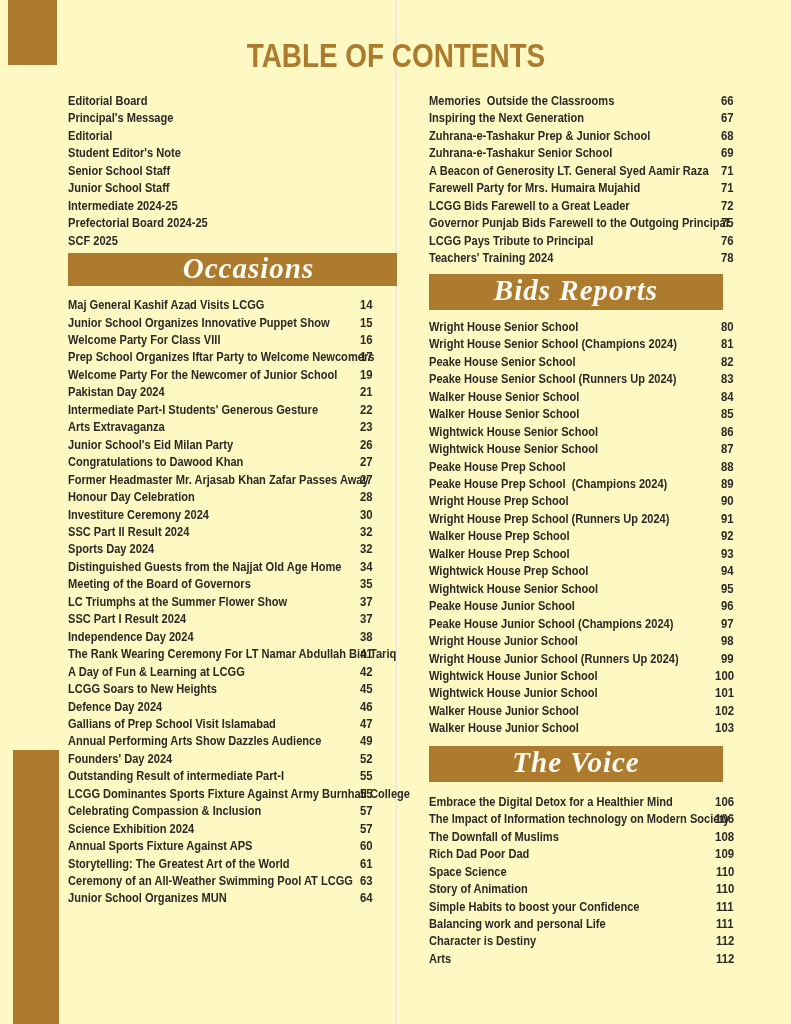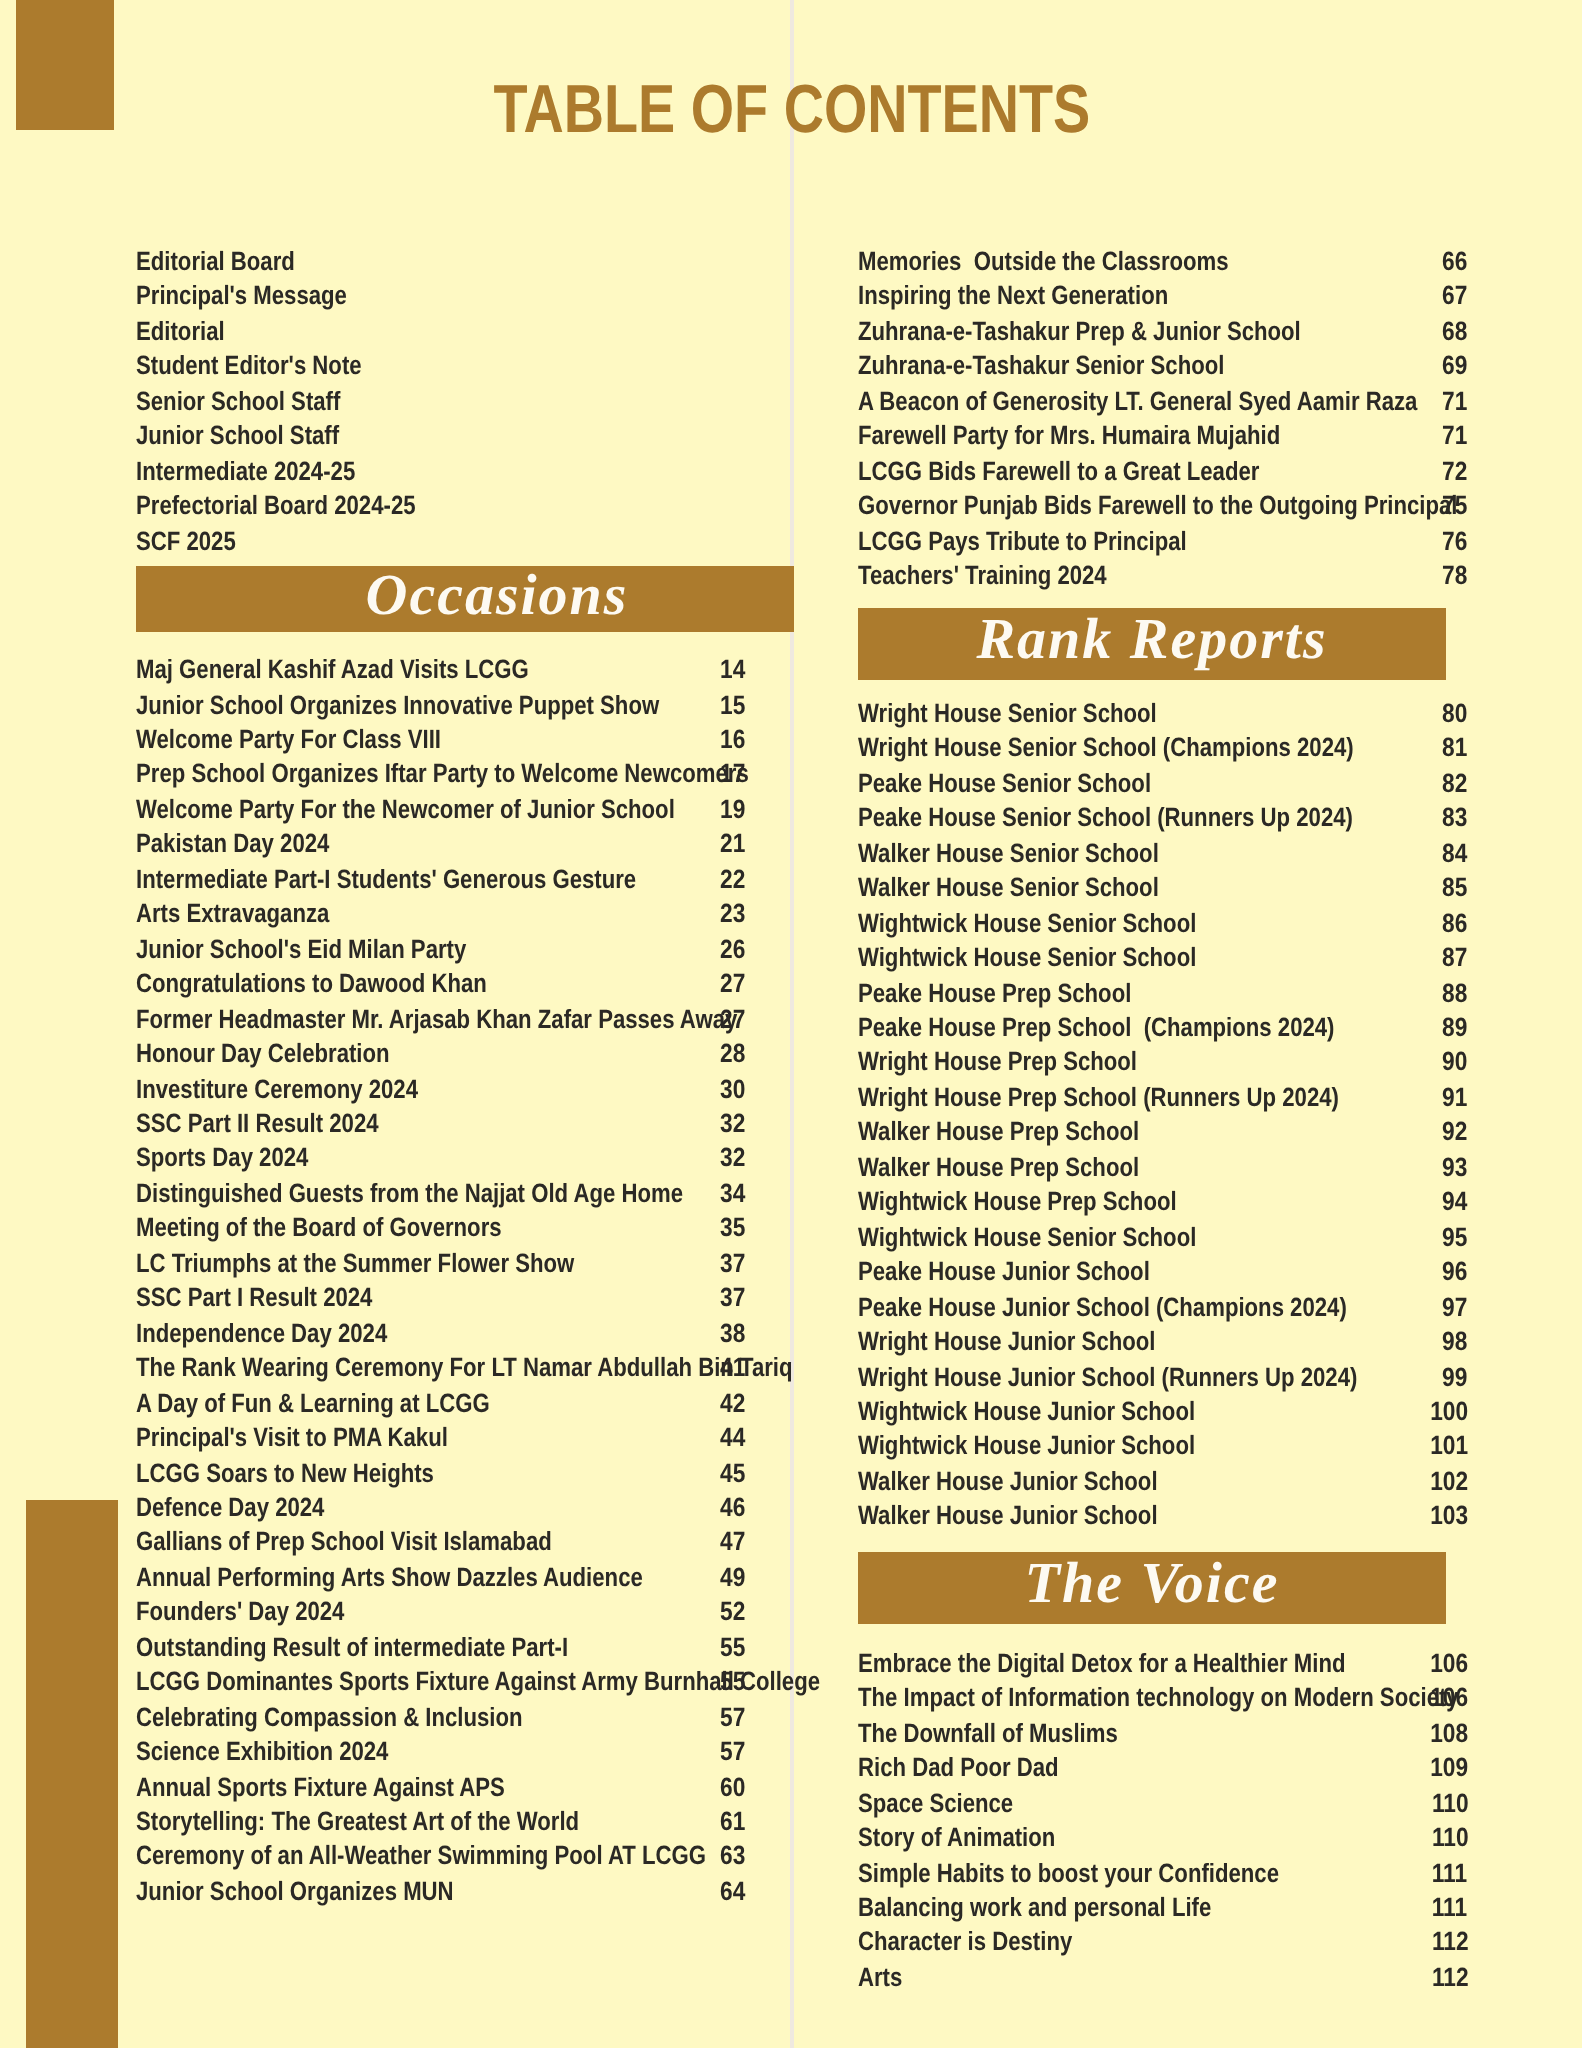--- a/index.html
+++ b/index.html
@@ -35,21 +35,21 @@
     margin:0;
   }
   .page-title span{
     display:inline-block;
     font-size:34px;font-weight:700;letter-spacing:0px;
     color:var(--accent);
     transform:scaleX(0.82);transform-origin:50% 50%;
     white-space:pre;
   }
   .col{
-    position:absolute;top:92px;margin-top:30px;
+    position:absolute;top:92px;
   }
   .col-left{left:68px;width:305px;}
   .col-right{left:429px;width:305px;}
   .toc-list{display:block;}
   .row{
     position:relative;height:17.46px;
   }
   .row .t{
     position:absolute;left:0;top:0;
     font-size:13.2px;font-weight:700;color:var(--ink);
@@ -243,24 +243,20 @@
         <div class="row">
           <span class="t">The Rank Wearing Ceremony For LT Namar Abdullah Bin Tariq</span>
           <span class="p">41</span>
         </div>
 
         <div class="row">
           <span class="t">A Day of Fun &amp; Learning at LCGG</span>
           <span class="p">42</span>
         </div>
 
-        <div class="row">
-          <span class="t">Principal's Visit to PMA Kakul</span>
-          <span class="p">44</span>
-        </div>
 
         <div class="row">
           <span class="t">LCGG Soars to New Heights</span>
           <span class="p">45</span>
         </div>
 
         <div class="row">
           <span class="t">Defence Day 2024</span>
           <span class="p">46</span>
         </div>
@@ -372,21 +368,21 @@
           <span class="p">76</span>
         </div>
 
         <div class="row">
           <span class="t">Teachers' Training 2024</span>
           <span class="p">78</span>
         </div>
       </div>
 
     <div class="banner banner-house">
-      <span>Rank Reports</span>
+      <span>Bids Reports</span>
     </div>
 
     <div class="toc-list">
 
         <div class="row">
           <span class="t">Wright House Senior School</span>
           <span class="p">80</span>
         </div>
 
         <div class="row">

